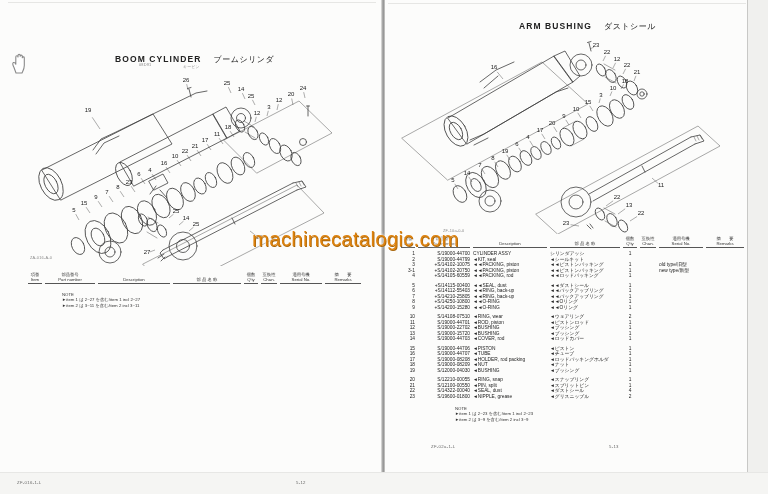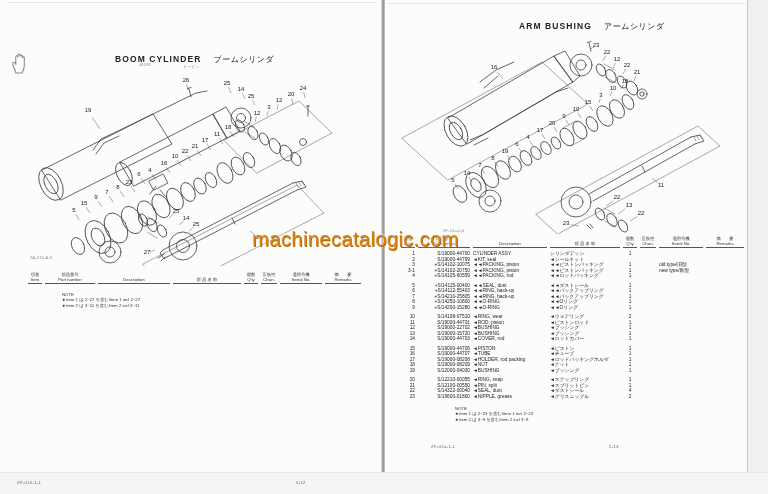--- a/index.html
+++ b/index.html
@@ -247,21 +247,21 @@
       <div>►item 2 は 3~11 を含む/item 2 incl 3~11</div>
     </div>
 
     <div class="abs footer-text" style="left:17px;top:444px;">ZF-016-1-L</div>
     <div class="abs footer-text" style="left:296px;top:444px;">5-12</div>
   </div>
 
   <div class="abs" style="left:384px;top:0;width:384px;height:494px;">
 
     <div class="abs title" style="left:135px;top:15px;">
-      <span class="en">ARM BUSHING</span><span class="jp">アームシリンダ</span>
+      <span class="en">ARM BUSHING</span><span class="jp">ダストシール</span>
     </div>
 
     <svg id="svg-right" class="diagram abs" style="left:0;top:36px;" width="384" height="198" viewBox="0 0 384 198">
       <g class="art">
 
         <path class="thin" d="M18 102 L158 26 L204 68 L64 144 Z"></path>
         <path class="thin" d="M152 178 L314 90 L336 110 L174 198 Z"></path>
 
         <path d="M64 82 L170 20 L189 46 L83 108 Z"></path>
         <ellipse transform="rotate(-30 72 95)" cx="72" cy="95" rx="10" ry="16.5"></ellipse>

